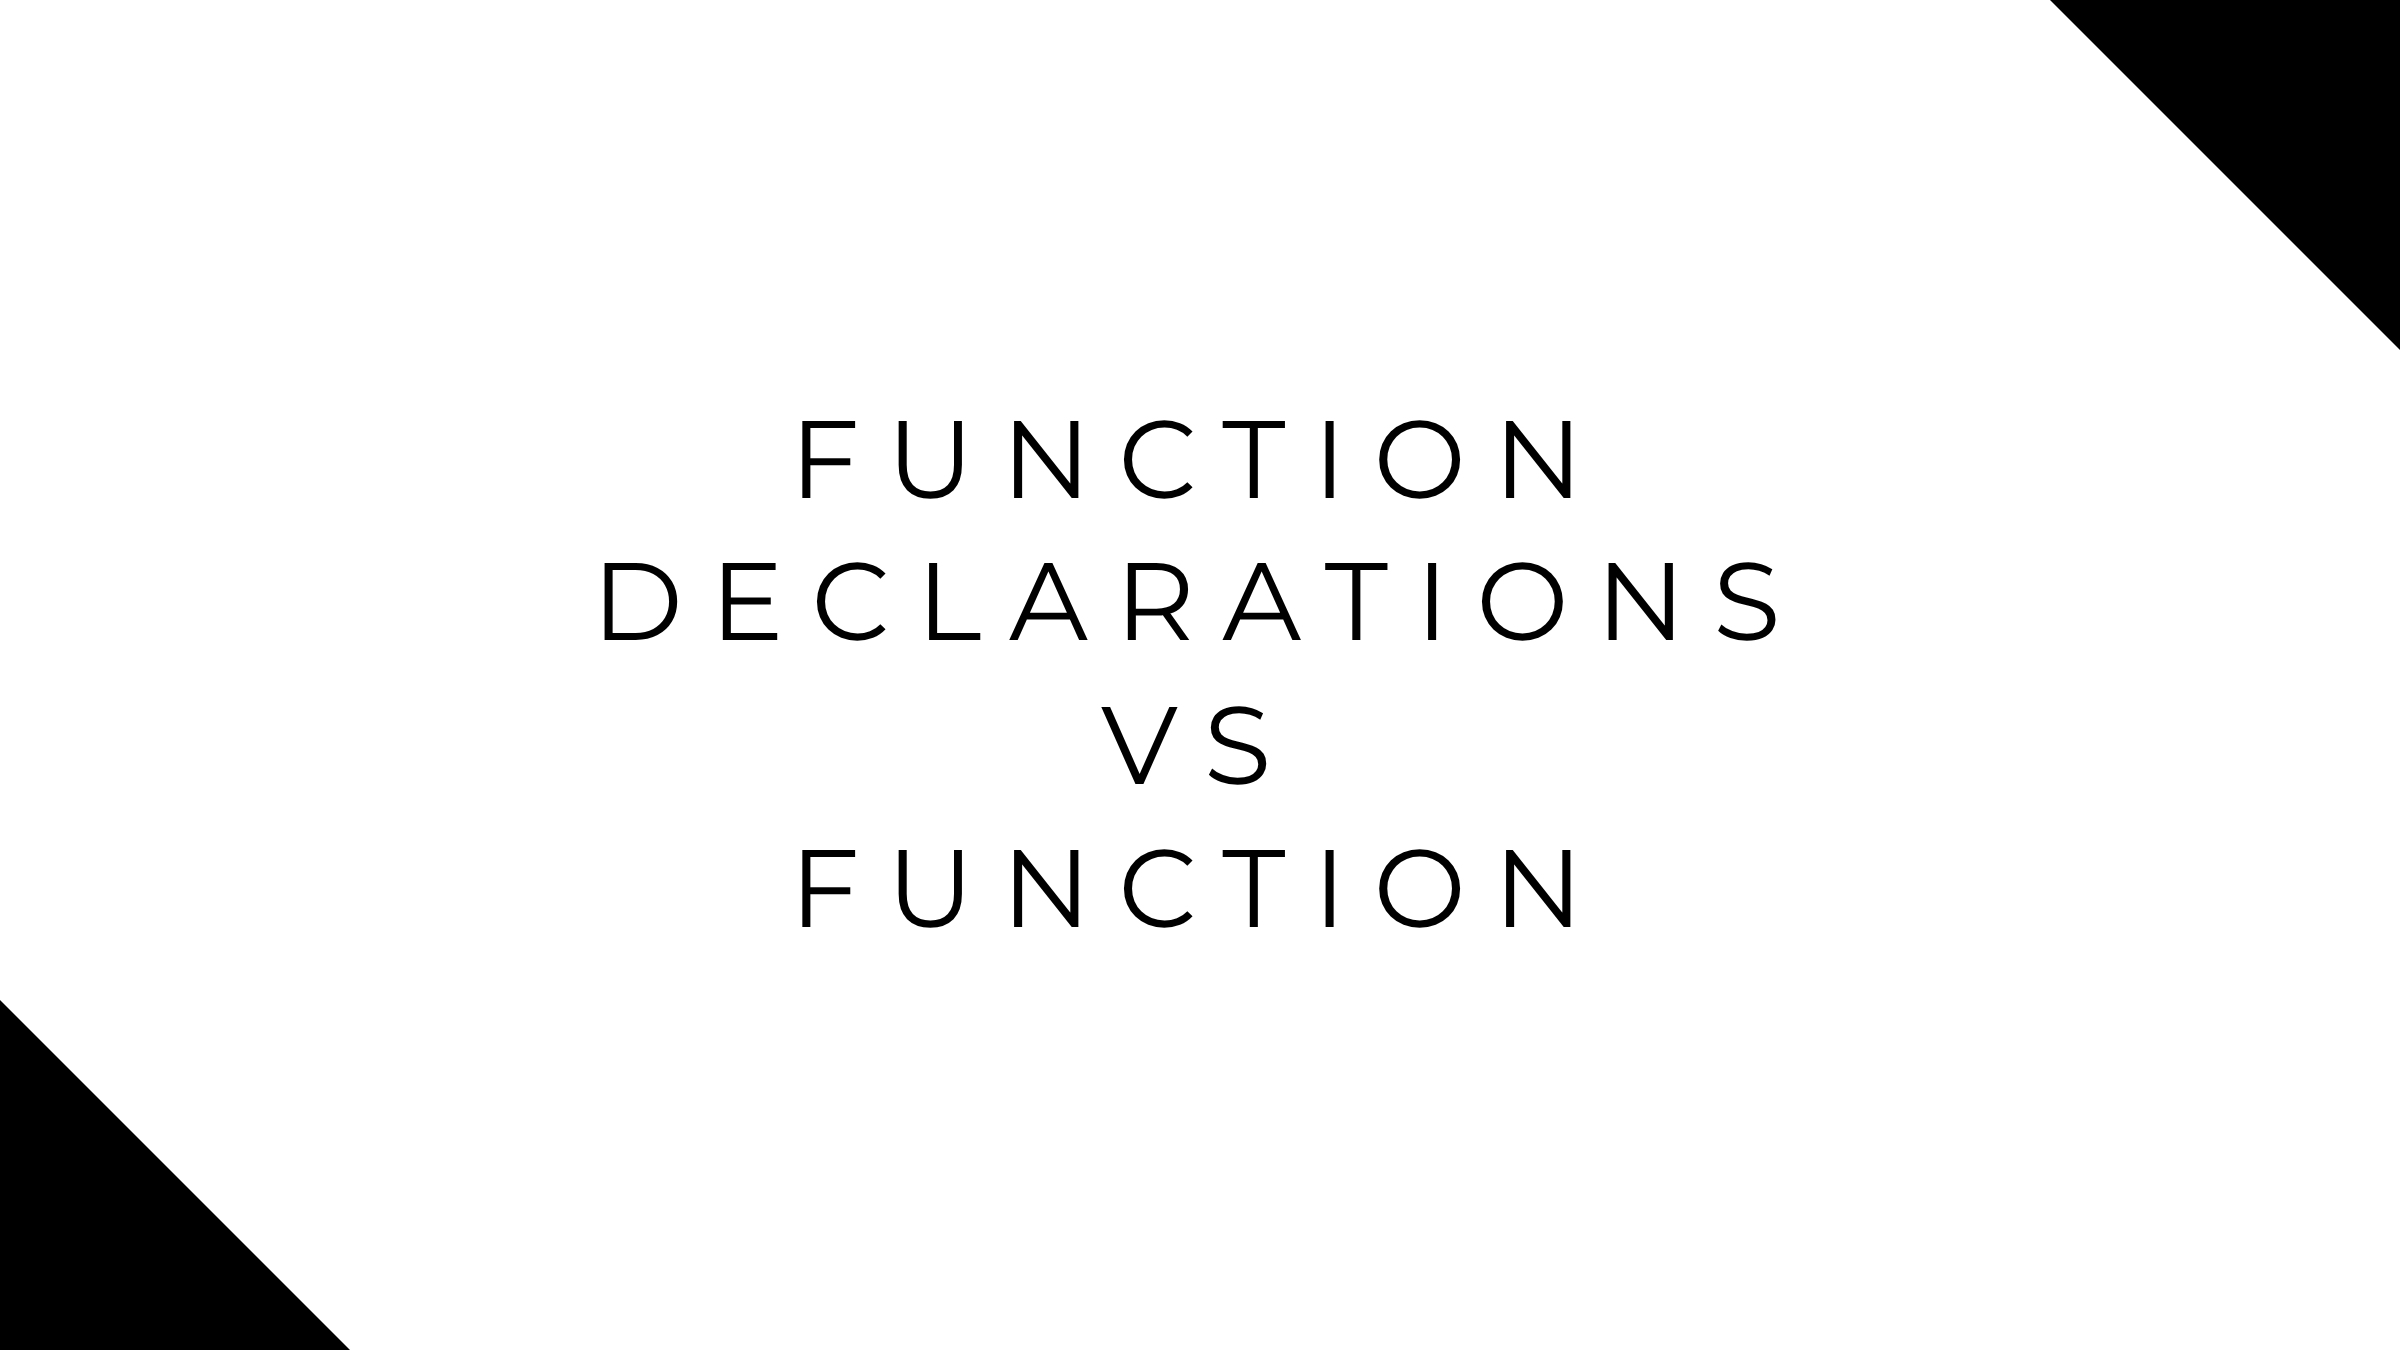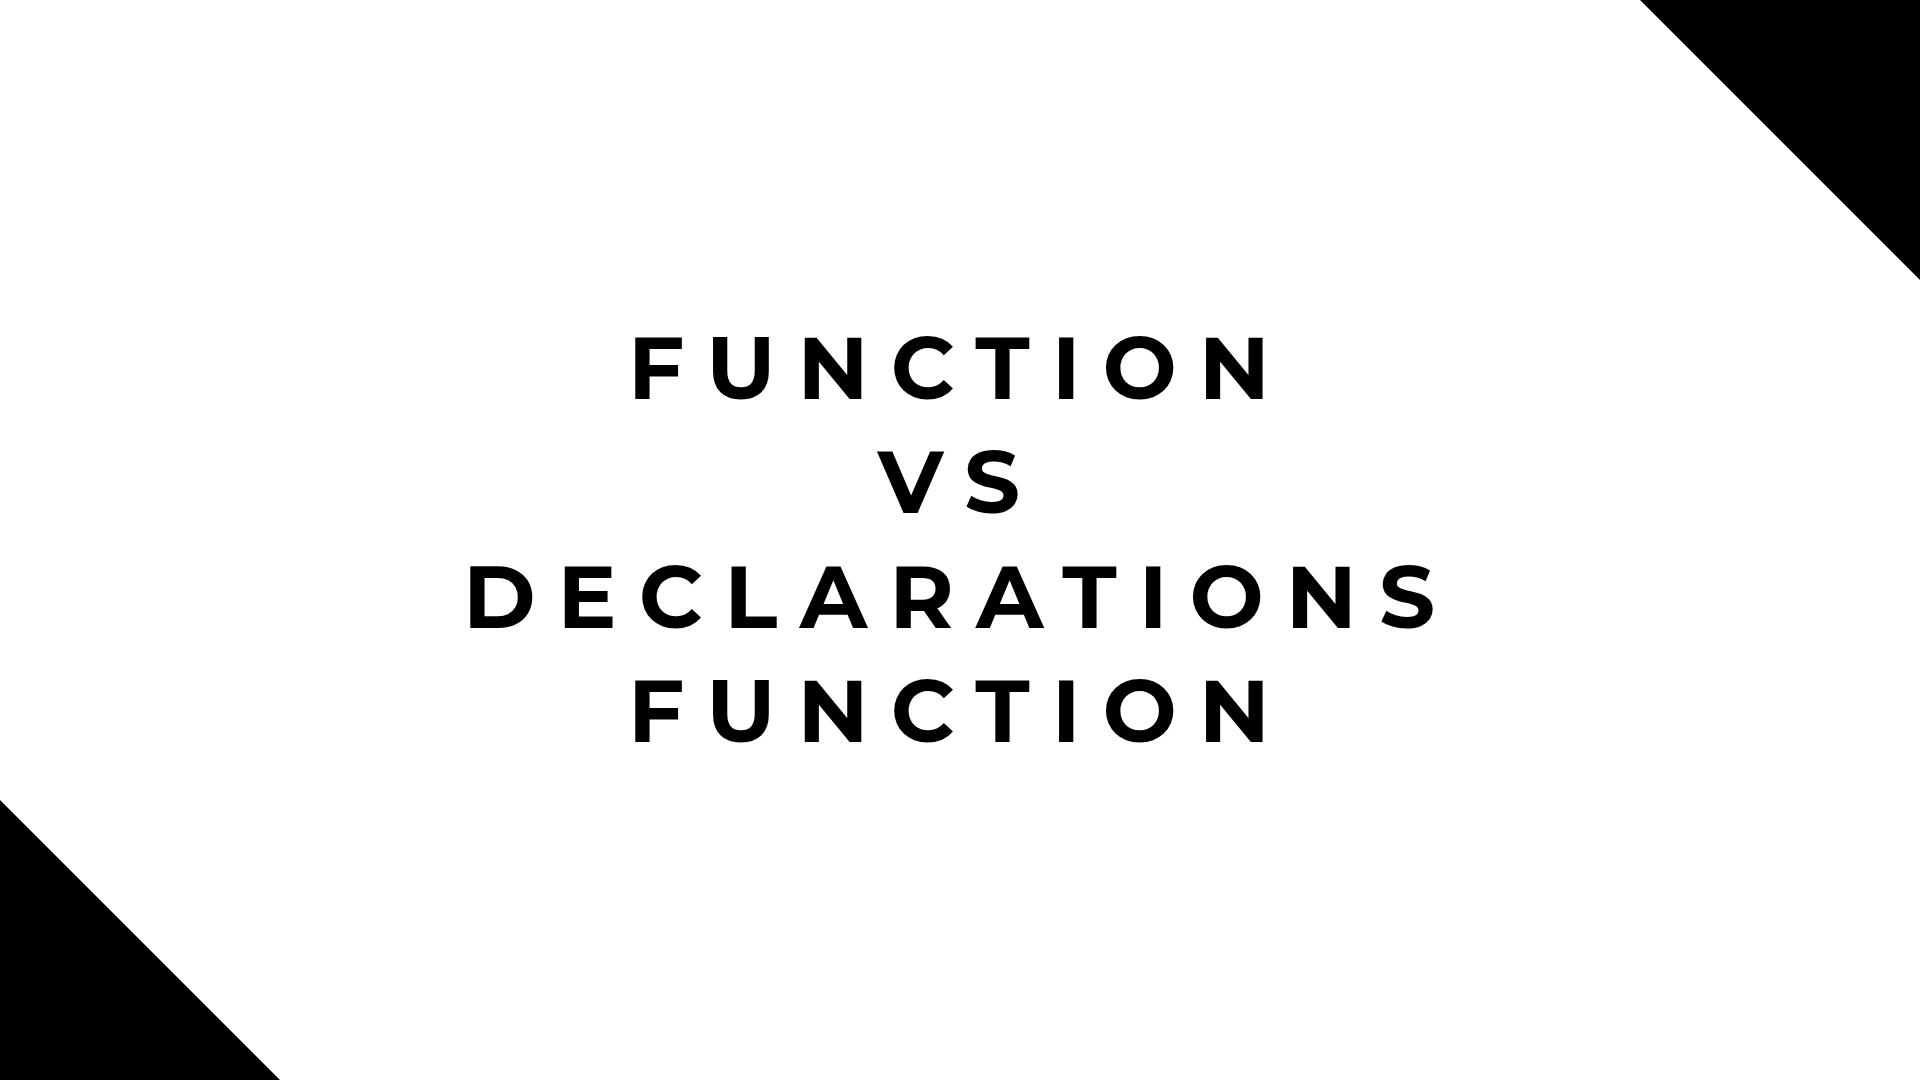--- a/index.html
+++ b/index.html
@@ -41,31 +41,31 @@
       position: absolute;
       top: 50%;
       left: 50%;
       transform: translate(-50%, -50%);
       text-align: center;
       width: 100%;
     }
     
     .title-line {
       font-size: 88px;
-      font-weight: 700;
+      font-weight: 400;
       letter-spacing: 0.25em;
       color: #000000;
       line-height: 1.3;
       text-transform: uppercase;
     }
   </style>
 </head>
 <body>
 
 <div class="triangle-top-right"></div>
 <div class="triangle-bottom-left"></div>
 
 <div class="content">
   <div class="title-line">FUNCTION</div>
+  <div class="title-line">DECLARATIONS</div>
   <div class="title-line">VS</div>
-  <div class="title-line">DECLARATIONS</div>
   <div class="title-line">FUNCTION</div>
 </div>
 
 </body></html>

